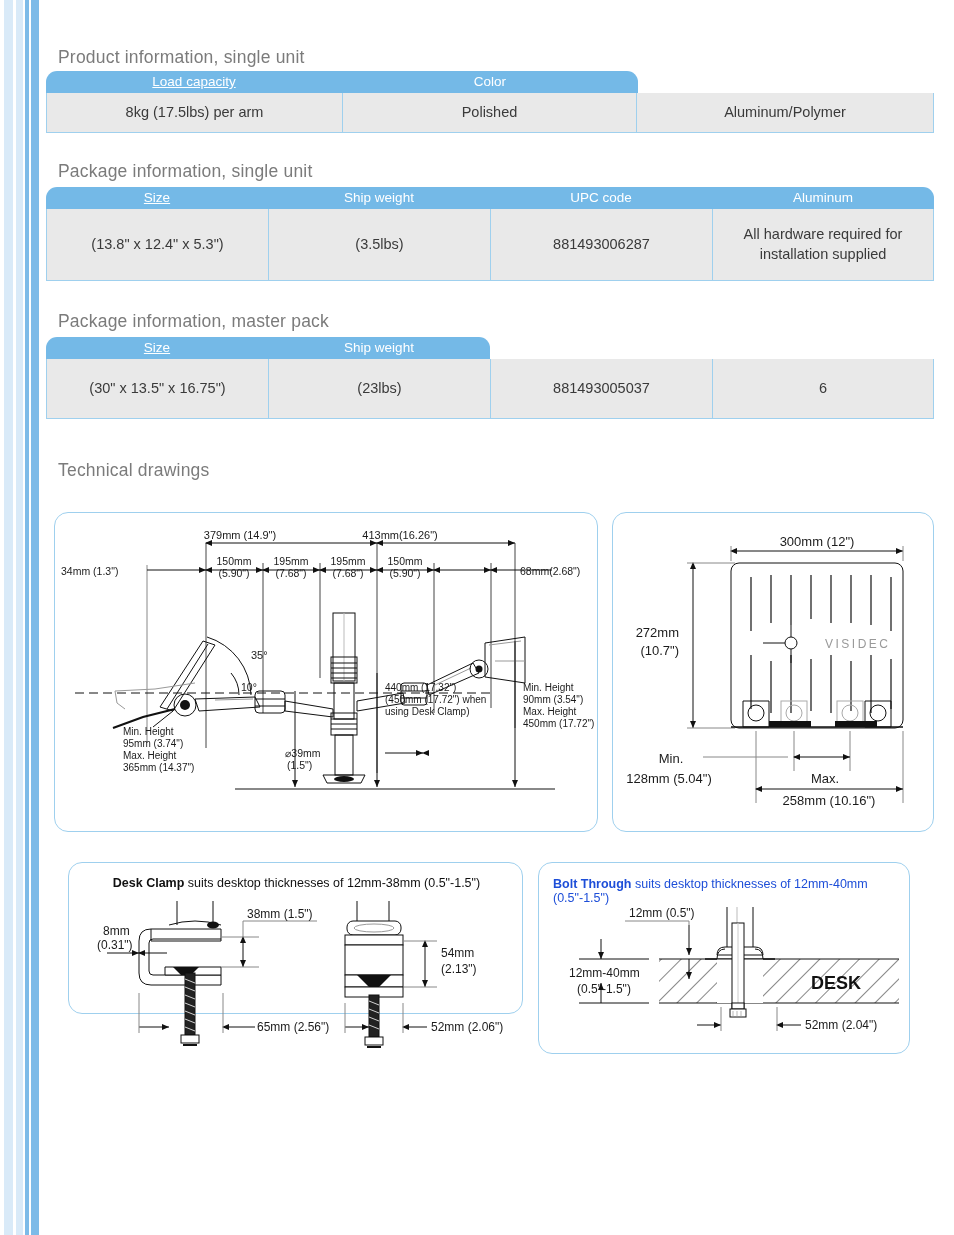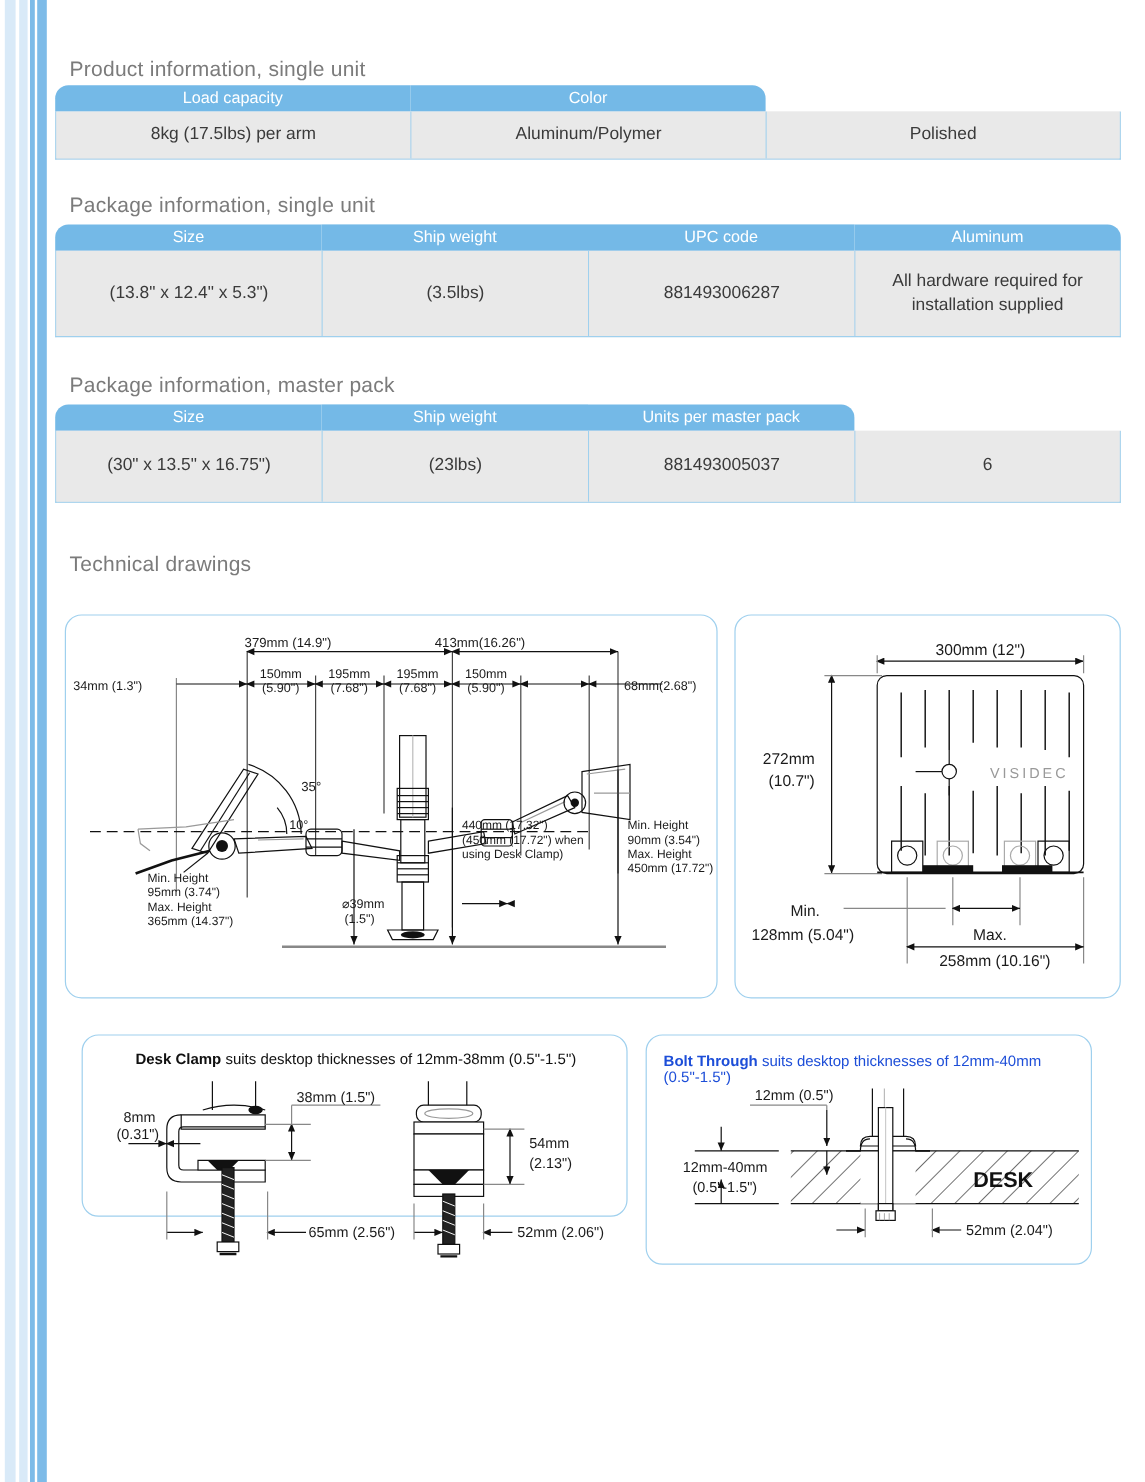--- a/index.html
+++ b/index.html
@@ -43,21 +43,21 @@
   .tbl .hdr .cell {
     background: #74b9e7;
     color: #ffffff;
     font-size: 13.5px;
     text-align: center;
     line-height: 22px;
     height: 22px;
     overflow: hidden;
     white-space: nowrap;
   }
-  .tbl .hdr .cell:first-child { border-top-left-radius: 11px; }
+  .tbl .hdr .cell:first-child { border-top-left-radius: 11px; text-decoration: underline; }
   .tbl .hdr .cell:last-child  { border-top-right-radius: 11px; }
 
   .tbl .body { display: flex; background: #e9e9e9; border: 1px solid #9fd0ee; border-top: none; }
   .tbl .body .cell {
     background: #e9e9e9;
     color: #3a3a3a;
     font-size: 14.5px;
     display: flex;
     align-items: center;
     justify-content: center;
@@ -98,22 +98,22 @@
 
     <div class="section-title" style="left:58px; top:47px;">Product information, single unit</div>
 
     <div class="tbl" style="top:71px;">
       <div class="hdr">
         <div class="cell" style="width:296px;">Load capacity</div>
         <div class="cell" style="width:296px;">Color</div>
       </div>
       <div class="body" style="height:40px;">
         <div class="cell" style="width:296px;">8kg (17.5lbs) per arm</div>
+        <div class="cell" style="width:294px;">Polished</div>
         <div class="cell" style="width:296px;">Aluminum/Polymer</div>
-        <div class="cell" style="width:294px;">Polished</div>
       </div>
     </div>
 
     <div class="section-title" style="left:58px; top:161px;">Package information, single unit</div>
 
     <div class="tbl" style="top:187px;">
       <div class="hdr">
         <div class="cell" style="width:222px;">Size</div>
         <div class="cell" style="width:222px;">Ship weight</div>
         <div class="cell" style="width:222px;">UPC code</div>
@@ -126,21 +126,20 @@
         <div class="cell" style="width:220px;">All hardware required for installation supplied</div>
       </div>
     </div>
 
     <div class="section-title" style="left:58px; top:311px;">Package information, master pack</div>
 
     <div class="tbl" style="top:337px;">
       <div class="hdr">
         <div class="cell" style="width:222px;">Size</div>
         <div class="cell" style="width:222px;">Ship weight</div>
-        <div class="cell" style="width:222px;">Units per master pack</div>
       </div>
       <div class="body" style="height:60px;">
         <div class="cell" style="width:222px;">(30" x 13.5" x 16.75")</div>
         <div class="cell" style="width:222px;">(23lbs)</div>
         <div class="cell" style="width:222px;">881493005037</div>
         <div class="cell" style="width:220px;">6</div>
       </div>
     </div>
 
     <div class="section-title" style="left:58px; top:449px;margin-top:11px;">Technical drawings</div>

